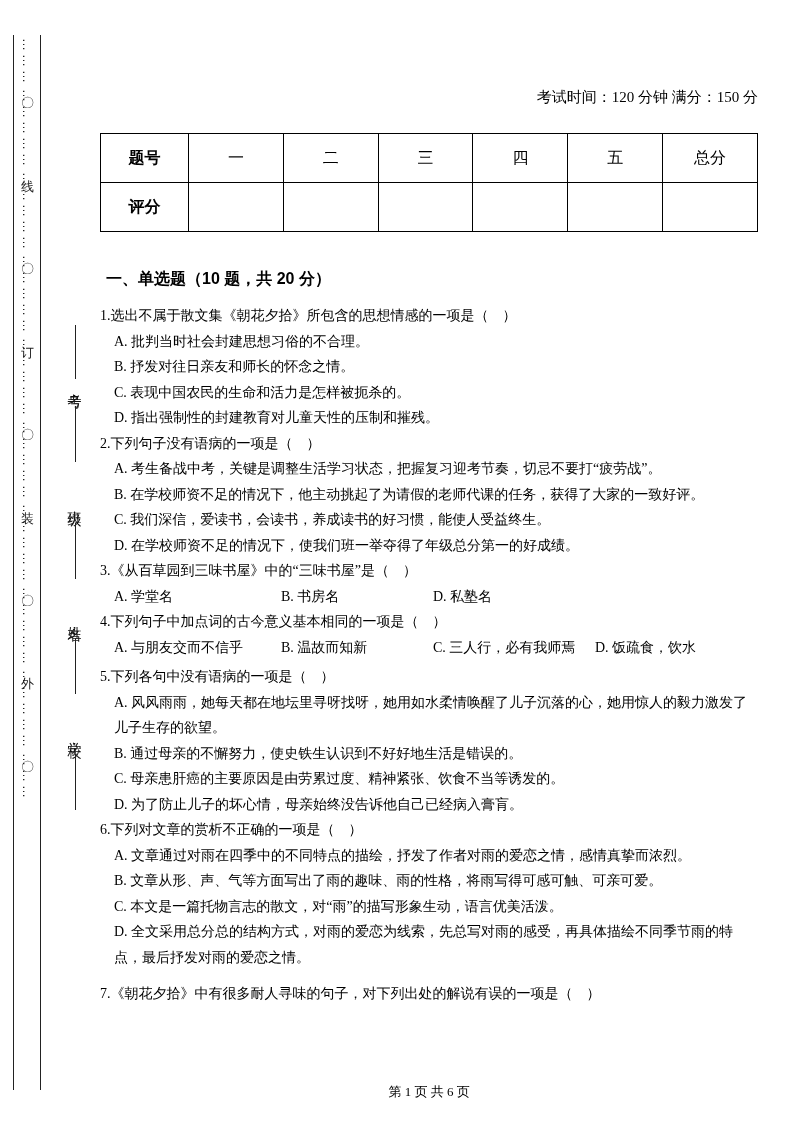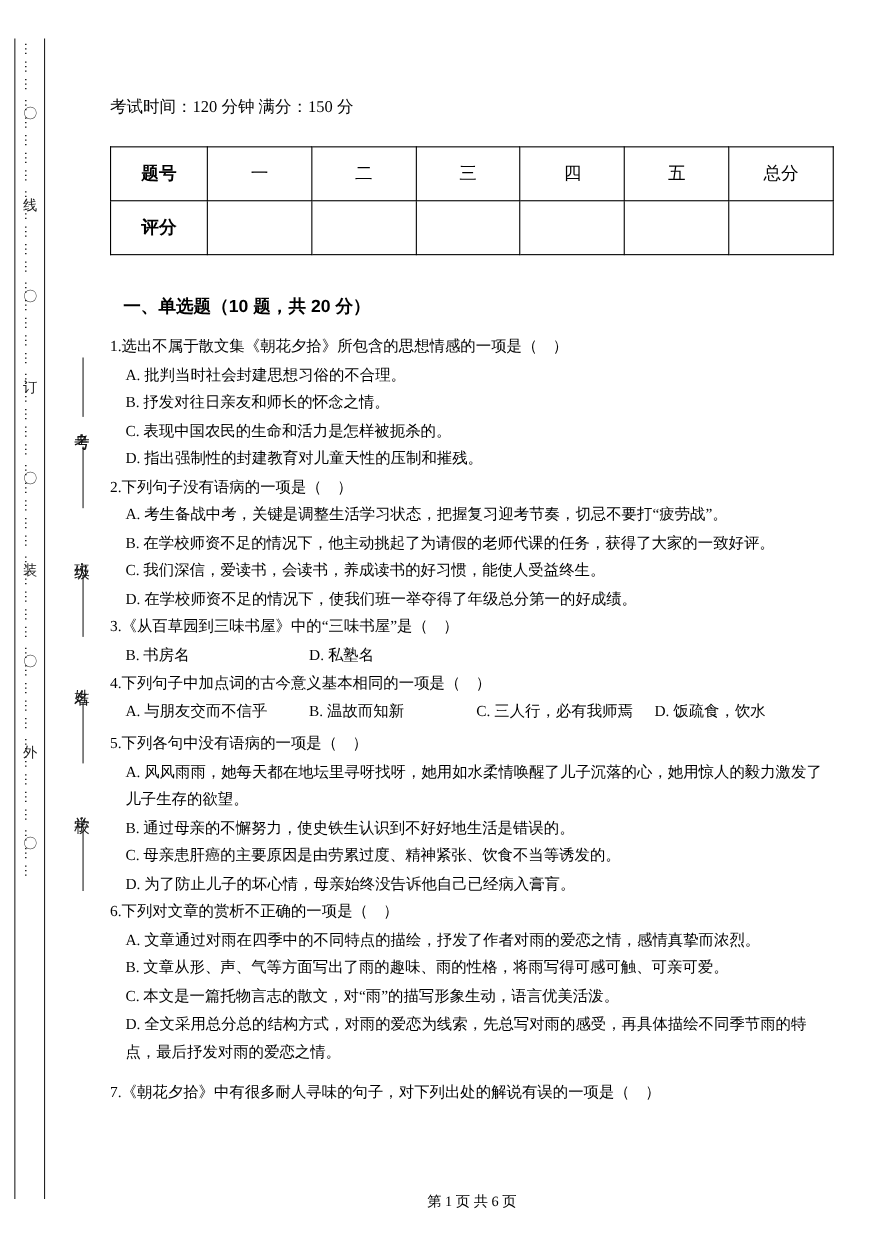--- a/index.html
+++ b/index.html
@@ -86,21 +86,21 @@
   .title {
     margin: 0 0 34px 0;
     text-align: center;
     font-size: 21px;
     font-weight: bold;
     letter-spacing: 0.5px;
     font-family: "Liberation Sans", sans-serif;
     color: #000;
   }
   .exam-info {
-    text-align: left;
+    text-align: right;
     font-size: 15px;
     margin: 0 0 26px 0;
     color: #000;
   }
 
   table.score-table {
     width: 100%;
     border-collapse: collapse;
     table-layout: fixed;
   }
@@ -112,21 +112,21 @@
     font-size: 16px;
     color: #000;
   }
   table.score-table td.head {
     font-weight: bold;
     font-family: "Liberation Sans", sans-serif;
   }
   table.score-table col.c0 { width: 88px; }
 
   .section-heading {
-    margin: 37px 0 13px 12px;
+    margin: 37px 0 13px 6px;
     font-size: 16px;
     font-weight: bold;
     font-family: "Liberation Sans", sans-serif;
     color: #000;
   }
 
   .question p { margin: 0; line-height: 25.5px; color: #000; }
   .question .stem { padding-left: 0; }
   .question .opt { padding-left: 14px; }
   .opt-row {
@@ -227,20 +227,21 @@
       <p class="stem">2.下列句子没有语病的一项是（　）</p>
       <p class="opt">A. 考生备战中考，关键是调整生活学习状态，把握复习迎考节奏，切忌不要打“疲劳战”。</p>
       <p class="opt">B. 在学校师资不足的情况下，他主动挑起了为请假的老师代课的任务，获得了大家的一致好评。</p>
       <p class="opt">C. 我们深信，爱读书，会读书，养成读书的好习惯，能使人受益终生。</p>
       <p class="opt">D. 在学校师资不足的情况下，使我们班一举夺得了年级总分第一的好成绩。</p>
     </div>
 
     <div class="question">
       <p class="stem">3.《从百草园到三味书屋》中的“三味书屋”是（　）</p>
       <div class="opt-row">
+        <span>A. 学堂名</span>
         <span>B. 书房名</span>
         <span>D. 私塾名</span>
       </div>
     </div>
 
     <div class="question">
       <p class="stem">4.下列句子中加点词的古今意义基本相同的一项是（　）</p>
       <div class="opt-row">
         <span>A. 与朋友交而不信乎</span>
         <span>B. 温故而知新</span>

